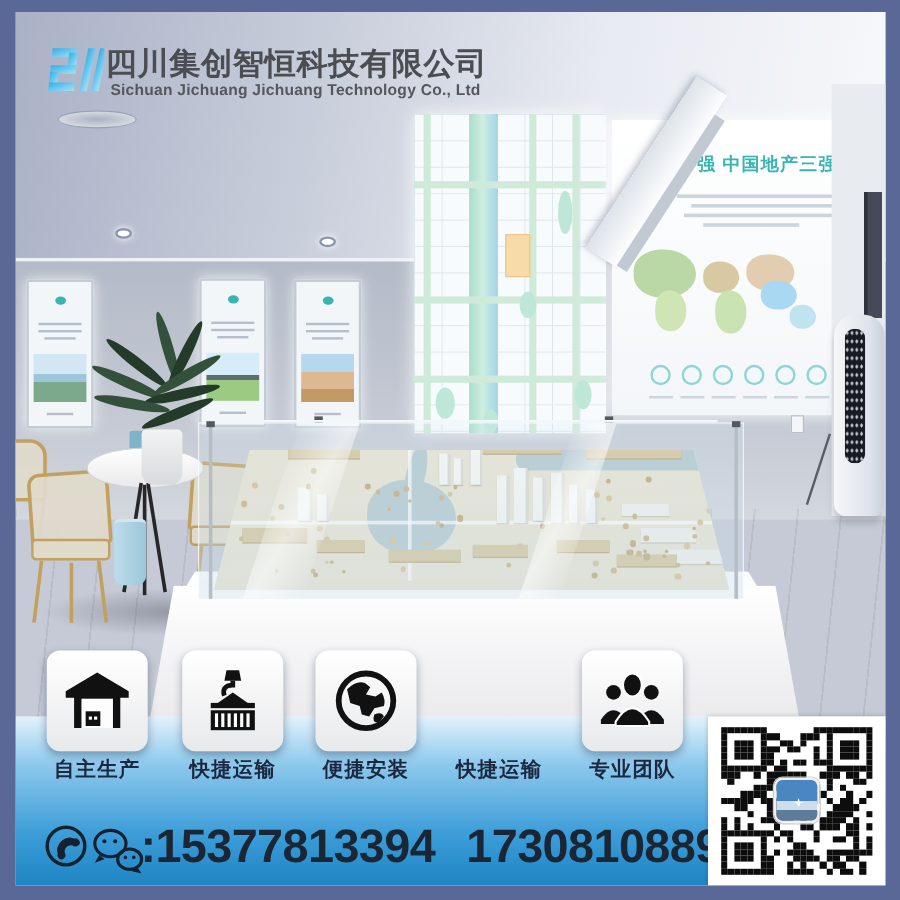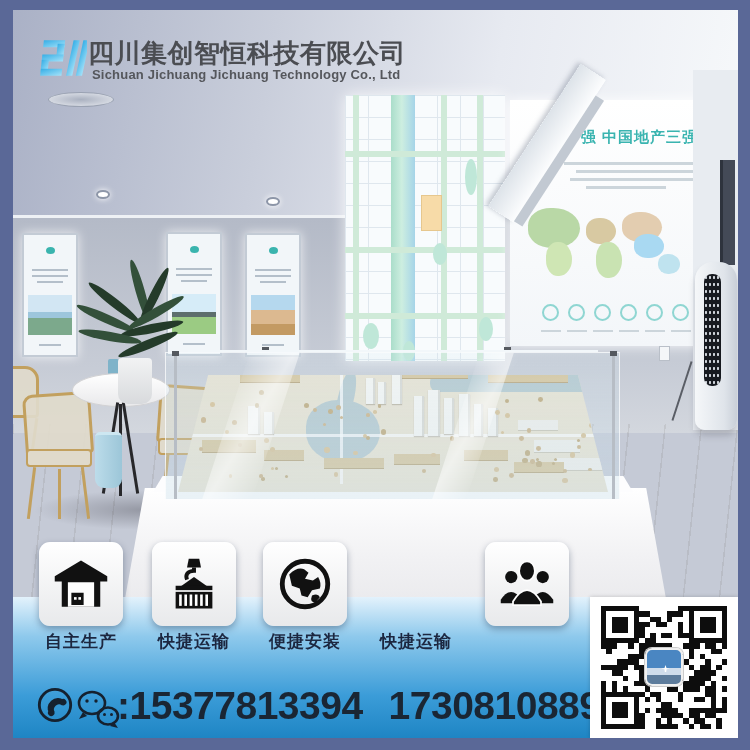--- a/index.html
+++ b/index.html
@@ -409,20 +409,21 @@
         <path d="M38 50 q12 -18 24 0 v4 h-24 z" fill="#111"></path>
         <ellipse cx="32" cy="17" rx="9" ry="11" fill="#111" stroke="#fdfdfd" stroke-width="2"></ellipse>
         <path d="M16 52 q16 -26 32 0 v4 h-32 z" fill="#111" stroke="#fdfdfd" stroke-width="2"></path>
       </svg>
     </div>
 
     <div class="feat-label" style="left:6px;">自主生产</div>
     <div class="feat-label" style="left:119px;">快捷运输</div>
     <div class="feat-label" style="left:230px;">便捷安装</div>
     <div class="feat-label" style="left:341px;">快捷运输</div>
+    <div class="feat-label" style="left:452px;">专业团队</div>
 
     <svg class="abs" style="left:23px;top:676px;" width="38" height="38" viewBox="0 0 40 40">
       <circle cx="20" cy="20" r="16.5" fill="none" stroke="#15212f" stroke-width="3"></circle>
       <g transform="rotate(-42 20 20)">
         <path d="M10 22 a10 8 0 0 1 20 0 l-5 3 a5 4 0 0 0 -10 0 z" fill="#15212f"></path>
         <circle cx="11.5" cy="23.5" r="3.4" fill="#15212f"></circle>
         <circle cx="28.5" cy="23.5" r="3.4" fill="#15212f"></circle>
       </g>
     </svg>
     <svg class="abs" style="left:63px;top:680px;" width="44" height="38" viewBox="0 0 44 38">

